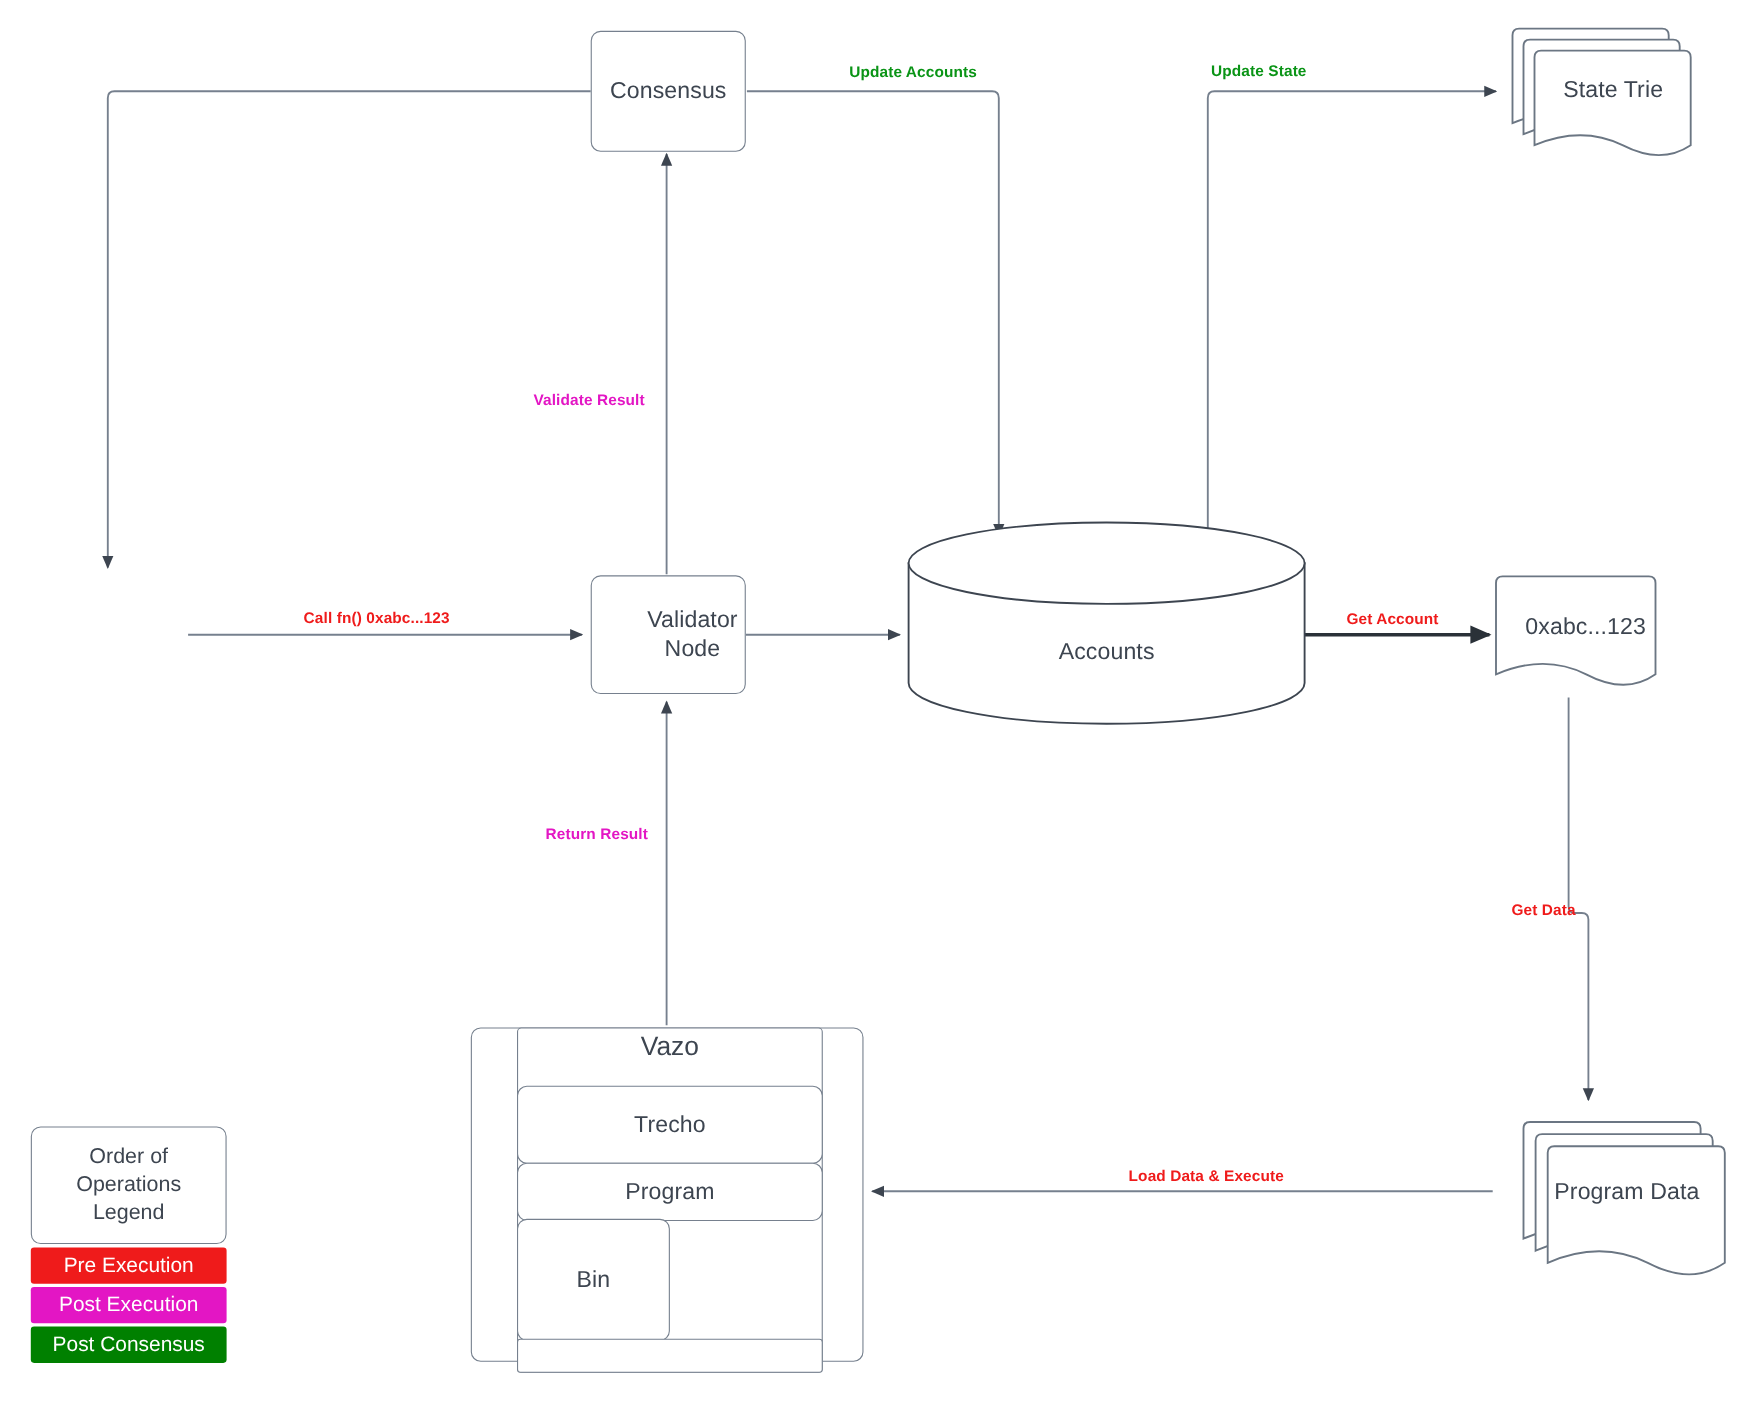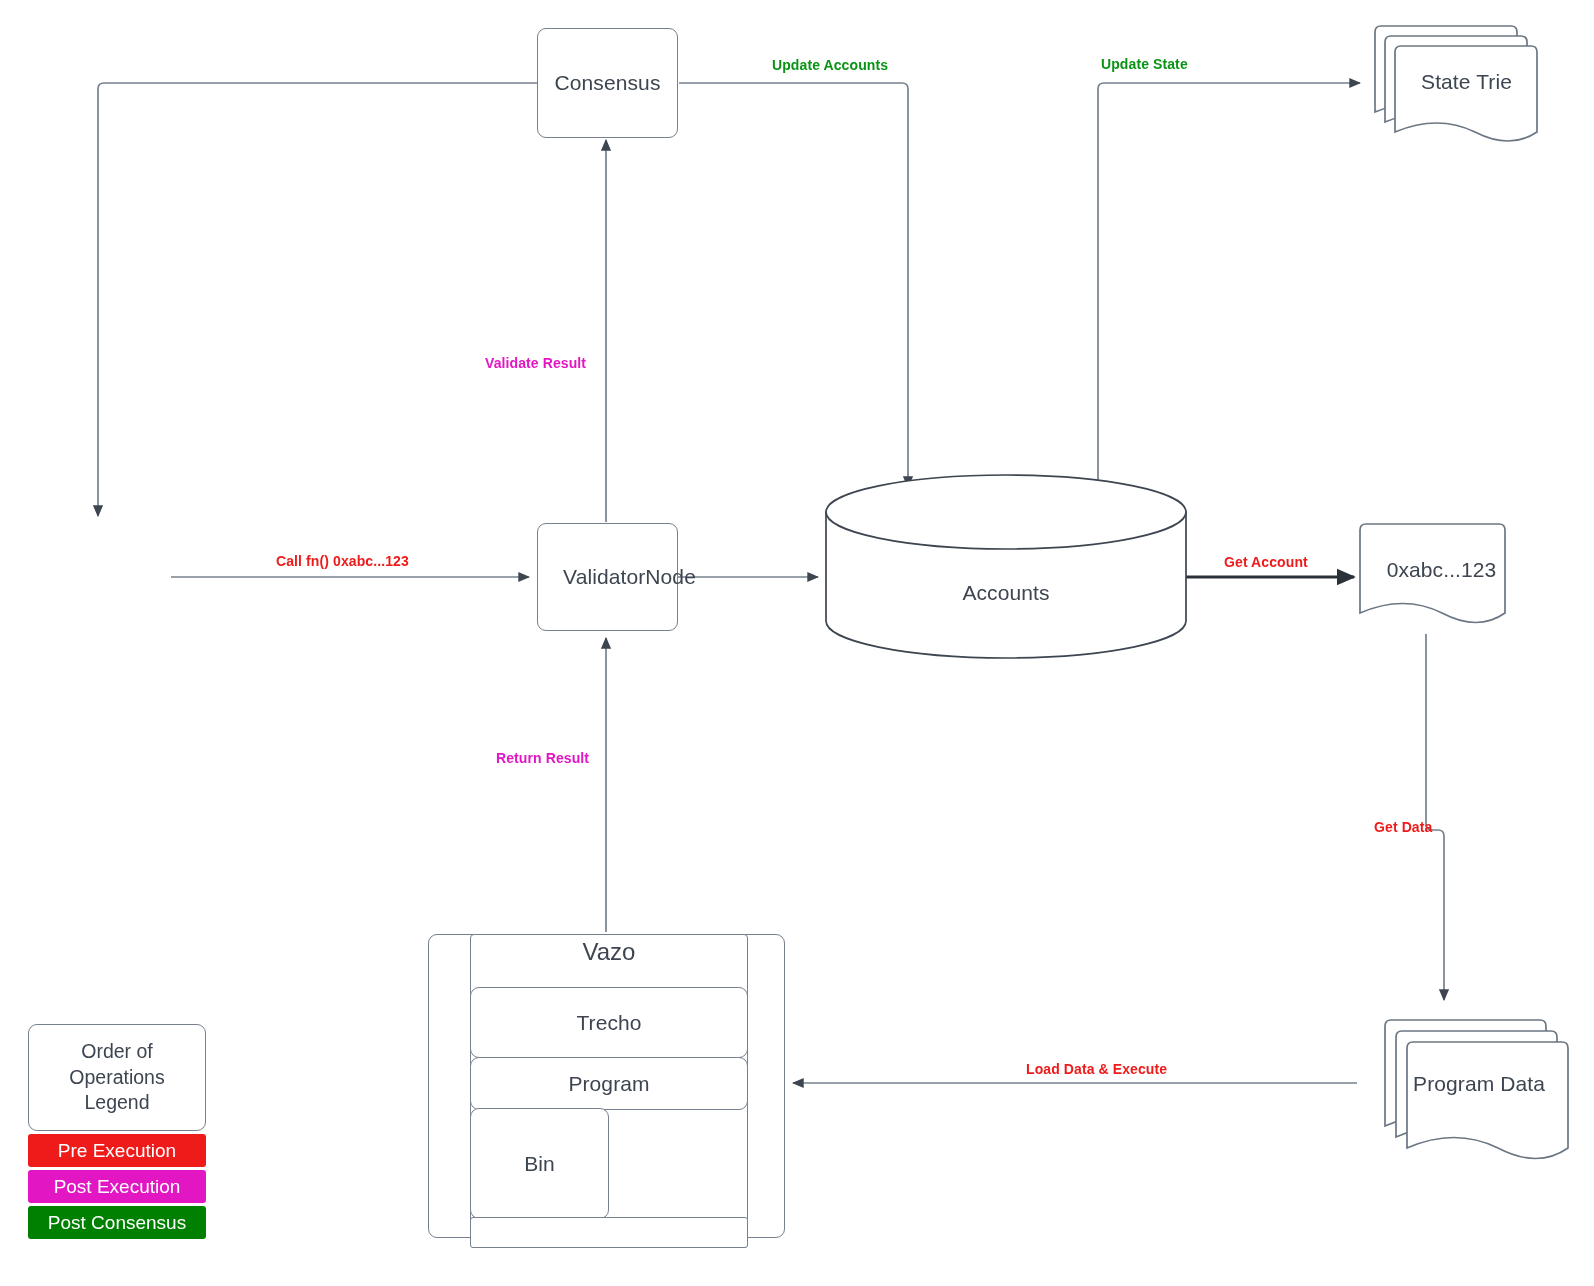--- a/index.html
+++ b/index.html
@@ -240,21 +240,21 @@
 
     <div class="node" style="left:537px; top:28px; width:141px; height:110px;">
       <span>Consensus</span>
     </div>
 
     <div class="node nofill" style="left:1396px; top:46px; width:141px; height:72px; border:none;">
       <span>State Trie</span>
     </div>
 
 
-    <div class="node" style="left:537px; top:523px; width:141px; height:108px; padding-left:44px;">
+    <div class="node" style="left:537px; top:523px; width:141px; height:108px; flex-direction:column;padding-left:44px;">
       <span>Validator</span>
       <span>Node</span>
     </div>
 
     <div class="node nofill" style="left:906px; top:572px; width:200px; height:42px; border:none;">
       <span>Accounts</span>
     </div>
 
     <div class="node nofill" style="left:1362px; top:548px; width:159px; height:44px; border:none;">
       <span>0xabc...123</span>

